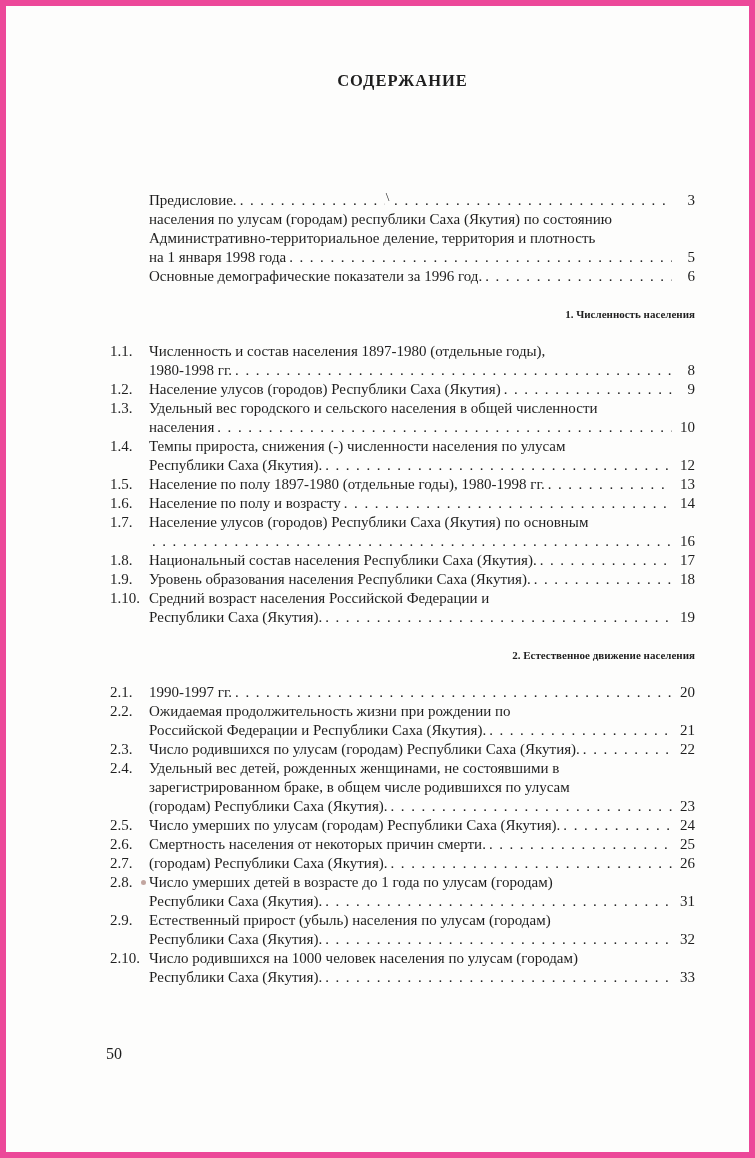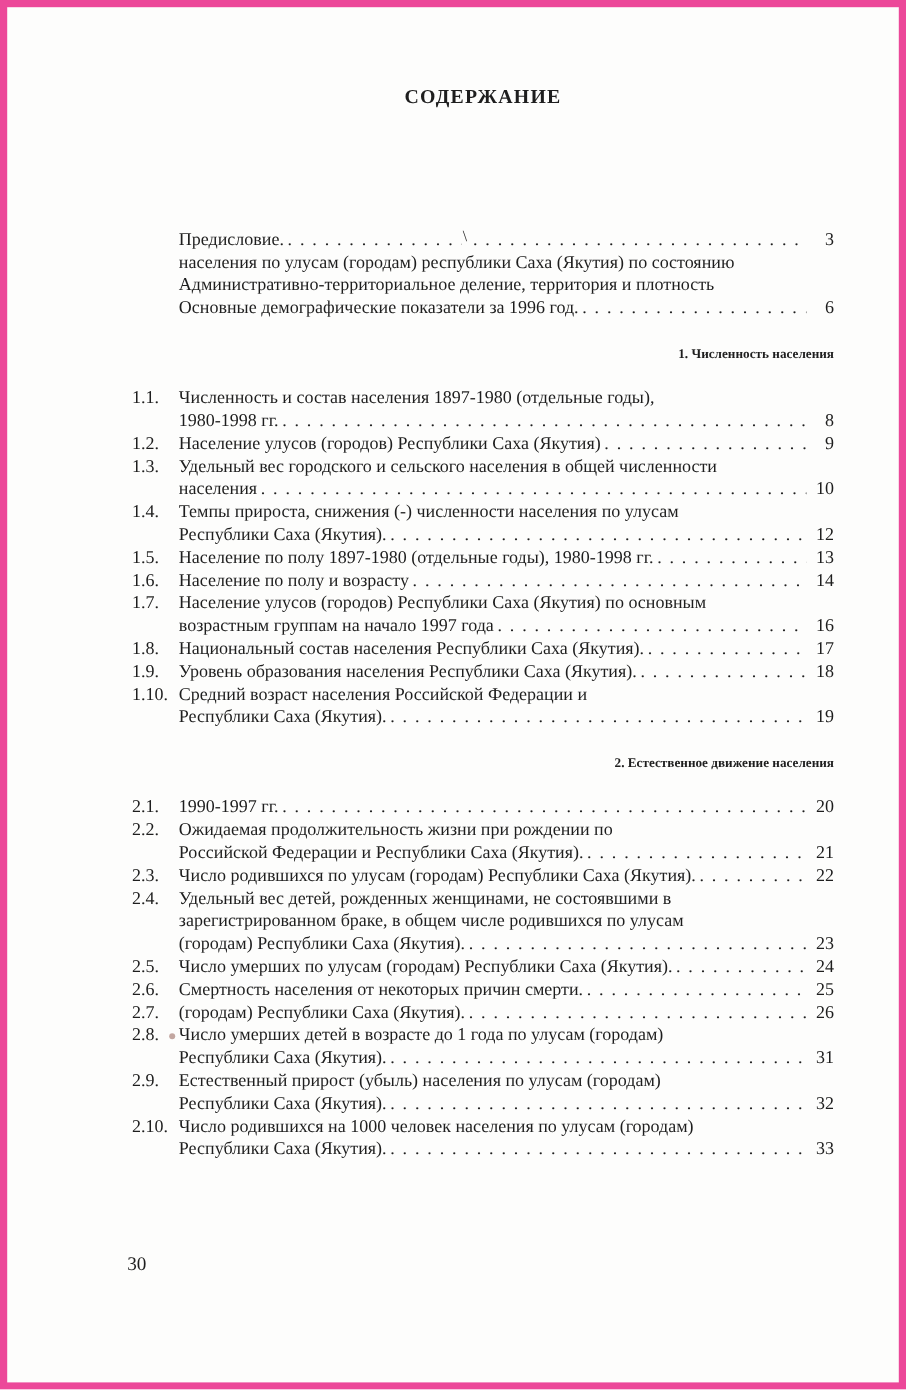--- a/index.html
+++ b/index.html
@@ -109,20 +109,25 @@
               </span>
               <span class="pageref">3</span>
             </div>
           </div>
   </div>
         <div class="entry">
     <span class="num"></span>
     <div class="body">
             <div class="line">населения по улусам (городам) республики Саха (Якутия) по состоянию</div>
             <div class="line">Административно-территориальное деление, территория и плотность</div>
+            <div class="line last">
+              <span class="text">на 1 января 1998 года</span>
+              <span class="leader"></span>
+              <span class="pageref">5</span>
+            </div>
           </div>
   </div>
         <div class="entry">
     <span class="num"></span>
     <div class="body">
             <div class="line last">
               <span class="text">Основные демографические показатели за 1996 год.</span>
               <span class="leader"></span>
               <span class="pageref">6</span>
             </div>
@@ -194,21 +199,20 @@
                   <span class="leader"></span>
                   <span class="pageref">14</span>
                 </div>
               </div>
   </div>
             <div class="entry">
     <span class="num">1.7.</span>
     <div class="body">
                 <div class="line">Население улусов (городов) Республики Саха (Якутия) по основным</div>
                 <div class="line last">
-                  <span class="text">возрастным группам на начало 1997 года</span>
                   <span class="leader"></span>
                   <span class="pageref">16</span>
                 </div>
               </div>
   </div>
             <div class="entry">
     <span class="num">1.8.</span>
     <div class="body">
                 <div class="line last">
                   <span class="text">Национальный состав населения Республики Саха (Якутия).</span>
@@ -346,14 +350,14 @@
                   <span class="text">Республики Саха (Якутия).</span>
                   <span class="leader"></span>
                   <span class="pageref">33</span>
                 </div>
               </div>
   </div>
           </div>
   </section>
       </div>
   </div>
-  <div class="folio">30</div>
+  <div class="folio">50</div>
 </div>
 
 </body></html>

